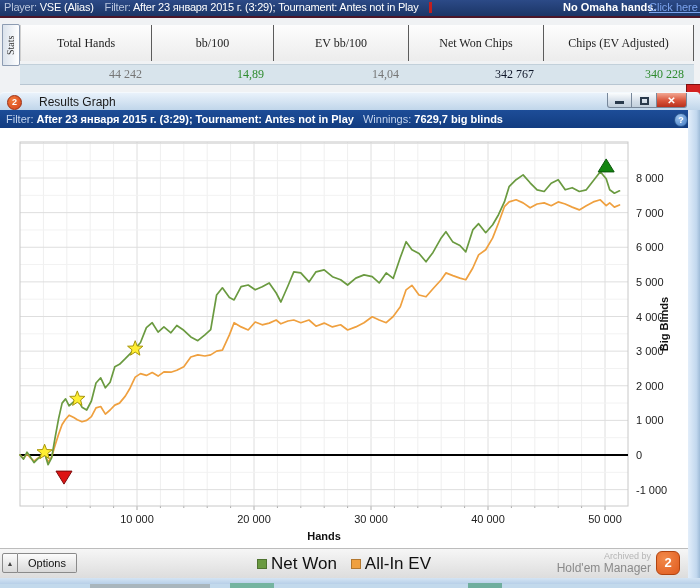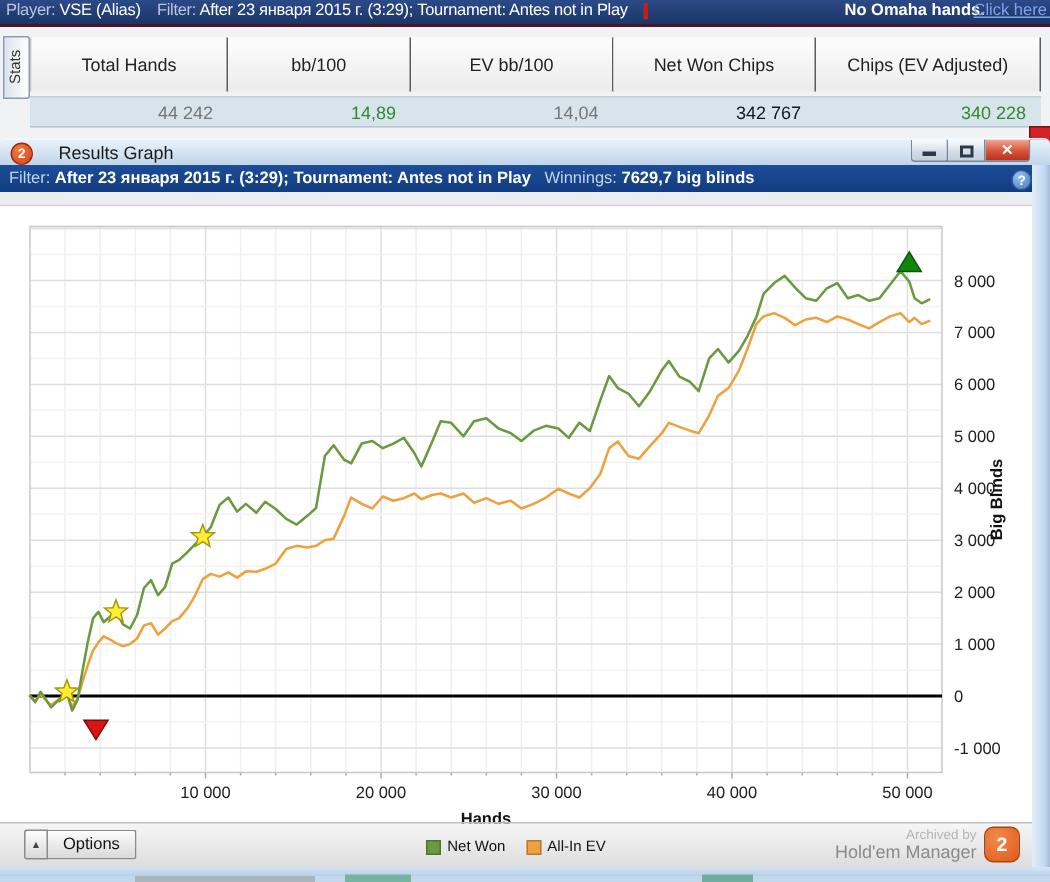--- a/index.html
+++ b/index.html
@@ -13,21 +13,21 @@
                 white-space:nowrap;overflow:hidden;letter-spacing:-0.2px;}
   .lbl{color:#b9c6de;}
   .val{color:#ffffff;font-weight:normal;text-align:right;}
   .warn-bar{position:absolute;left:429px;top:2px;width:3px;height:11px;background:#c01f1f;}
   .warn-text{position:absolute;left:440px;top:0;line-height:15px;color:#a82222;font-weight:bold;white-space:nowrap;}
   .noomaha{position:absolute;left:563px;top:0;line-height:15px;color:#fff;font-weight:bold;white-space:nowrap;}
   .clickhere{position:absolute;left:649px;top:0;line-height:15px;color:#7ba3ee;text-decoration:underline;white-space:nowrap;cursor:pointer;}
 
   
   .stats-area{position:absolute;left:0;top:16px;width:700px;height:76px;
-              background:#f0f2f4;border-top:2px solid #4c1628;}
+              background:#f0f2f4;border-top:2px solid #4c1628;font-family:Liberation Serif, serif;}
   .stats-tab{position:absolute;left:2px;top:6px;width:16px;height:40px;
              border:1px solid #8d9cb2;border-radius:2px 0 0 2px;
              background:linear-gradient(90deg,#ffffff,#dbe3ec);
              writing-mode:vertical-rl;transform:rotate(180deg);
              font-size:10px;color:#333;text-align:center;line-height:15px;}
   .stats-table{position:absolute;left:20px;top:7px;width:674px;}
   .hdr-row{display:flex;height:36px;}
   .hdr-cell{box-sizing:border-box;display:flex;align-items:center;justify-content:center;
             font-size:12px;color:#222;background:linear-gradient(#fdfdfd,#ececec);
             border-right:1px solid #5c5c5c;}
@@ -66,35 +66,35 @@
   .rg-filterbar{position:absolute;left:0;top:18px;width:700px;height:18px;
                 background:linear-gradient(#1d4d98,#123c80);color:#fff;font-size:11px;
                 line-height:18px;white-space:nowrap;overflow:hidden;}
   .rg-filterbar .flbl{color:#c3d4ee;margin-left:6px;}
   .rg-filterbar .fval{color:#fff;font-weight:bold;}
   .help-btn{position:absolute;left:674px;top:3px;width:12px;height:12px;border-radius:50%;
             background:radial-gradient(circle at 35% 30%,#9cc4ee,#3f77c0);
             border:1px solid #2a5globe;border:1px solid #2a568e;color:#fff;font-size:9px;
             font-weight:bold;text-align:center;line-height:12px;}
 
-  .rg-chart{position:absolute;left:0;top:45px;width:688px;height:420px;background:#ec4899;}
+  .rg-chart{position:absolute;left:0;top:36px;width:688px;height:420px;background:#ec4899;}
   .rg-chart svg{display:block;}
 
   .rg-bottombar{position:absolute;left:0;top:456px;width:688px;height:30px;
                 background:linear-gradient(#f6f6f6,#dcdcdc);border-top:1px solid #bcbcbc;}
-  .opt-group{position:absolute;left:16px;top:4px;display:flex;height:24px;}
+  .opt-group{position:absolute;left:2px;top:4px;display:flex;height:24px;}
   .opt-arrow{box-sizing:border-box;width:16px;height:20px;border:1px solid #8a8a8a;
              border-radius:2px 0 0 2px;background:linear-gradient(#fcfcfc,#d9d9d9);
              font-size:7px;color:#444;text-align:center;line-height:19px;}
   .opt-btn{box-sizing:border-box;height:20px;border:1px solid #8a8a8a;border-left:none;
            border-radius:0 2px 2px 0;background:linear-gradient(#fcfcfc,#d9d9d9);
            font-size:11px;color:#111;padding:0 10px;line-height:18px;}
   .legend{position:absolute;left:0;top:0;width:688px;height:30px;display:flex;
           align-items:center;justify-content:center;gap:14px;pointer-events:none;}
-  .leg-item{display:flex;align-items:flex-end;gap:4px;font-size:10px;color:#111;}
+  .leg-item{display:flex;align-items:center;gap:4px;font-size:17px;color:#111;}
   .swatch{width:8px;height:8px;display:inline-block;border:1px solid rgba(0,0,0,0.25);}
   .powered{position:absolute;right:8px;top:2px;display:flex;align-items:center;gap:5px;}
   .powered .txt{text-align:right;}
   .powered .p1{font-size:9px;color:#b5b5b5;line-height:10px;}
   .powered .p2{font-size:12px;color:#8a8a8a;line-height:14px;padding-left:27px;}
   .hm-badge{width:22px;height:22px;border-radius:6px;
             background:radial-gradient(circle at 35% 30%,#f28a4a,#e05a1e);
             border:1px solid #b04410;color:#fff;font-size:13px;font-weight:bold;
             text-align:center;line-height:22px;}
 

